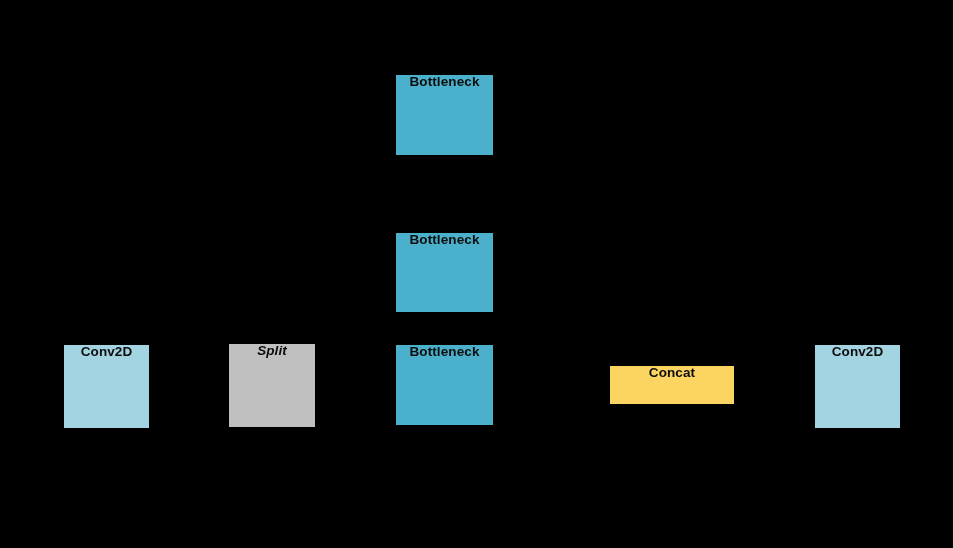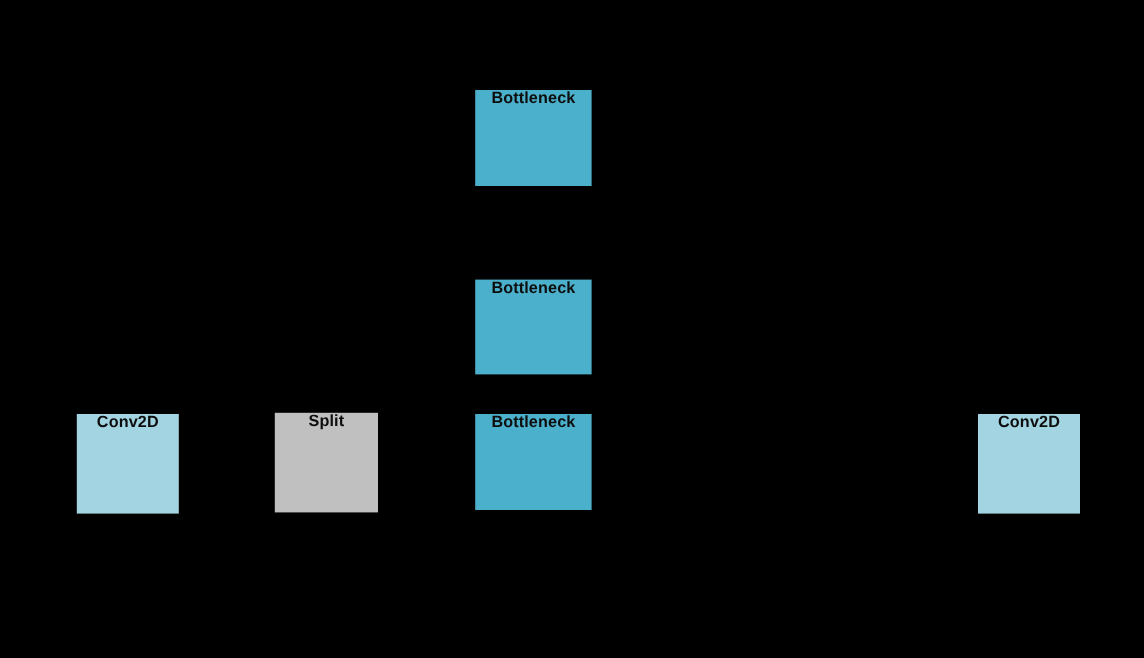--- a/index.html
+++ b/index.html
@@ -41,34 +41,37 @@
 </style>
 </head>
 <body style="background: rgb(0, 0, 0);">
 
 <div id="diagram-canvas" style="width: 953px; height: 548px; background: rgb(0, 0, 0);">
 
   <div class="node" style="left: 64px; top: 345px; width: 85px; height: 83px; background: rgb(163, 212, 226); color: rgb(13, 13, 13);">
     <span class="node-label">Conv2D</span>
   </div>
 
-  <div class="node" style="left: 229px; top: 344px; width: 86px; height: 83px; background: rgb(192, 192, 192); color: rgb(13, 13, 13);">
+  <div class="node" style="left: 229px; top: 344px; width: 86px; height: 83px; background: rgb(192, 192, 192); color: rgb(13, 13, 13); font-style: italic;">
     <span class="node-label">Split</span>
   </div>
 
   <div class="node" style="left: 396px; top: 75px; width: 97px; height: 80px; background: rgb(75, 176, 203); color: rgb(13, 13, 13);">
     <span class="node-label">Bottleneck</span>
   </div>
 
   <div class="node" style="left: 396px; top: 233px; width: 97px; height: 79px; background: rgb(75, 176, 203); color: rgb(13, 13, 13);">
     <span class="node-label">Bottleneck</span>
   </div>
 
   <div class="node" style="left: 396px; top: 345px; width: 97px; height: 80px; background: rgb(75, 176, 203); color: rgb(13, 13, 13);">
     <span class="node-label">Bottleneck</span>
   </div>
 
+  <div class="node" style="left: 610px; top: 366px; width: 124px; height: 38px; background: rgb(252, 212, 98); color: rgb(13, 13, 13);">
+    <span class="node-label">Concat</span>
+  </div>
 
   <div class="node" style="left: 815px; top: 345px; width: 85px; height: 83px; background: rgb(163, 212, 226); color: rgb(13, 13, 13);">
     <span class="node-label">Conv2D</span>
   </div>
 
 </div>
 
 </body></html>

